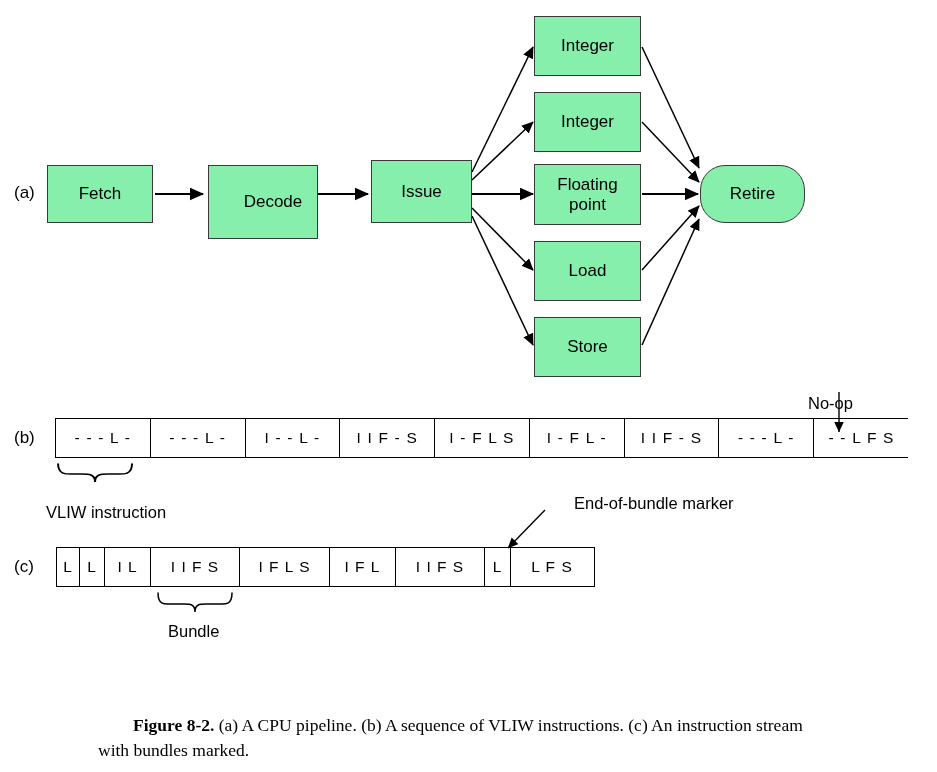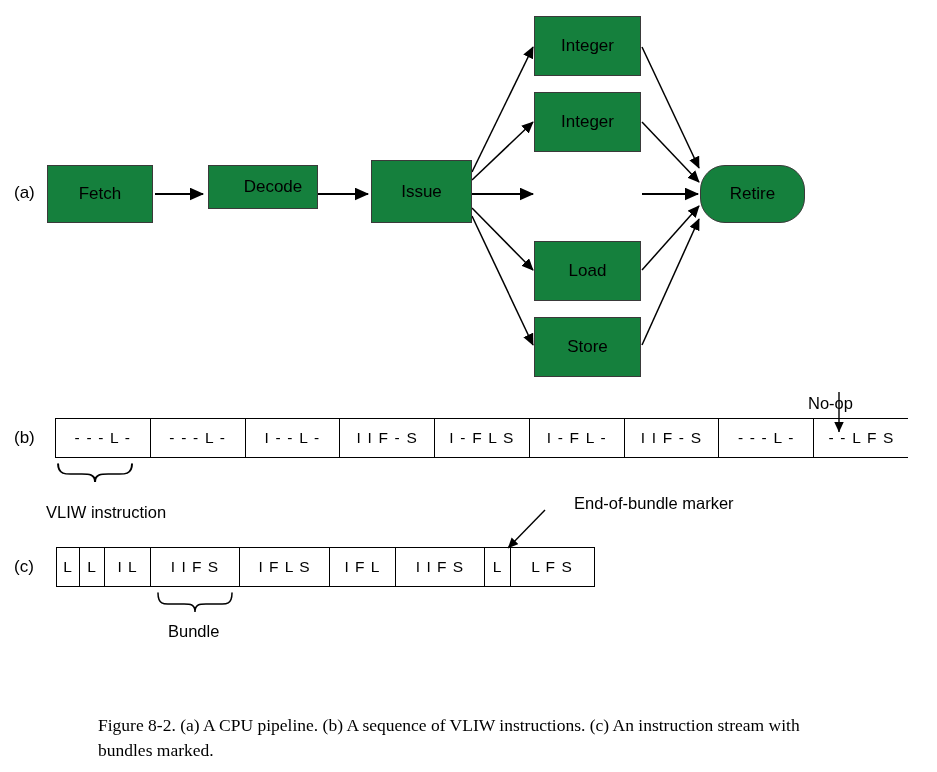--- a/index.html
+++ b/index.html
@@ -7,21 +7,21 @@
   body{
     width:937px;height:772px;position:relative;overflow:hidden;
     font-family:"Liberation Sans","DejaVu Sans",sans-serif;
     color:#000000;
   }
   #stage{position:absolute;left:0;top:0;width:937px;height:772px;}
 
   .node{
     position:absolute;
     border:1.6px solid #3a3a3a;
-    background:#15803d;
+    background:#86efac;
     display:flex;align-items:center;justify-content:center;
     text-align:center;
     font-size:17px;
     line-height:1.12;
     color:#000;
     box-sizing:border-box;
     z-index:3;
   }
   .rowlabel{
     position:absolute;
@@ -68,21 +68,21 @@
   #vec{position:absolute;left:0;top:0;width:937px;height:772px;z-index:2;}
   #vec2{position:absolute;left:0;top:0;width:937px;height:772px;z-index:5;pointer-events:none;}
 
   
   #caption{
     position:absolute;left:98px;top:713px;width:728px;
     font-family:"Liberation Serif","DejaVu Serif",serif;
     font-size:17.5px;line-height:1.42;color:#000;
     text-align:left;
   }
-  #caption .figno{font-weight:normal;}
+  #caption .figno{font-weight:bold;margin-left:35px;}
 </style>
 </head>
 <body>
 
 <div id="stage">
 
   <svg id="vec" viewBox="0 0 937 772">
     <defs>
       <marker id="ah" markerWidth="9" markerHeight="9" refX="7.4" refY="3.6" orient="auto" markerUnits="strokeWidth">
         <path d="M0,0 L8,3.6 L0,7.2 z" fill="#000"></path>
@@ -123,30 +123,32 @@
     <line x1="545" y1="510" x2="508" y2="548" stroke="#000" stroke-width="1.4" marker-end="url(#ah3)"></line>
 
     <path d="M158,593 C158,606 166,604 171,604 L184,604 C190,604 195,604 195,612
              C195,604 200,604 206,604 L219,604 C224,604 232,606 232,593" stroke="#000" stroke-width="1.5" fill="none" stroke-linecap="round"></path>
   </svg>
 
   <div class="rowlabel" style="left:14px;top:183px;">(a)</div>
 
   <div class="node" id="n-fetch" style="left:47px;top:165px;width:106px;height:58px;">Fetch</div>
 
-  <div class="node" id="n-decode" style="left:208px;top:165px;width:110px;height:44px;padding-left:20px;">Decode</div>
+  <div class="node" id="n-decode" style="left:208px;top:165px;width:110px;height:74px;padding-left:20px;">Decode</div>
 
   <div class="node" id="n-issue" style="left:371px;top:160px;width:101px;height:63px;">Issue</div>
 
   <div class="node" id="n-retire" style="left:700px;top:165px;width:105px;height:58px;border-radius:25px;">Retire</div>
 
   <div class="node" id="n-int1" style="left:534px;top:16px;width:107px;height:60px;">Integer</div>
 
   <div class="node" id="n-int2" style="left:534px;top:92px;width:107px;height:60px;">Integer</div>
 
+  <div class="node" id="n-fp" style="left:534px;top:164px;width:107px;height:61px;white-space:pre-line;">Floating
+point</div>
 
   <div class="node" id="n-store" style="left:534px;top:317px;width:107px;height:60px;">Store</div>
 
   <div class="node" id="n-load" style="left:534px;top:241px;width:107px;height:60px;">Load</div>
 
   <div class="rowlabel" style="left:14px;top:428px;">(b)</div>
 
   <div class="annot" style="left:808px;top:374px;margin-top:20px;">No-op</div>
 
   <div class="strip" id="strip-b">

